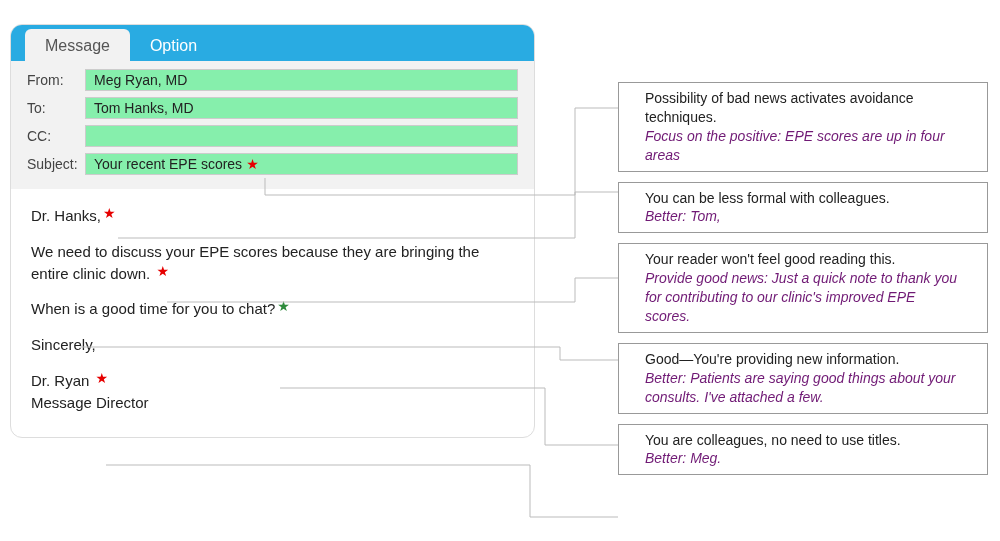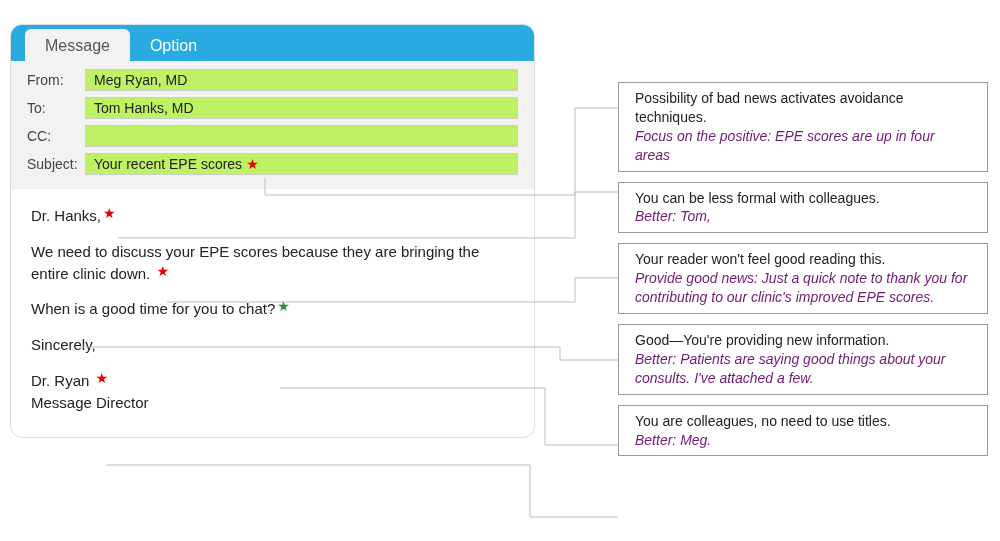--- a/index.html
+++ b/index.html
@@ -51,21 +51,21 @@
     margin-bottom: 6px;
   }
   .field-label {
     width: 58px;
     font-size: 14px;
     color: #444;
   }
   .field-input {
     flex: 1;
     border: 1px solid #ccc;
-    background: #bef264;
+    background: #86efac;
     height: 22px;
     padding: 2px 8px;
     font-size: 14px;
     color: #222;
     font-family: inherit;
     display: flex;
     align-items: center;
   }
   .subject-wrap {
     flex: 1;
@@ -89,21 +89,21 @@
   .star.red { color: #e60000; }
   .star.green { color: #2e8b3c; }
   .annotation-col {
     position: absolute;
     left: 618px;
     top: 82px;
     width: 370px;
   }
   .annotation {
     border: 1px solid #999;
-    padding: 6px 16px;
+    padding: 6px 26px;
     font-size: 14px;
     line-height: 1.35;
     margin-bottom: 10px;
     background: #fff;
   }
   .annotation .comment { color: #222; }
   .annotation .suggestion { color: #701a75; font-style: italic; }
   svg.connectors {
     position: absolute;
     left: 0;

